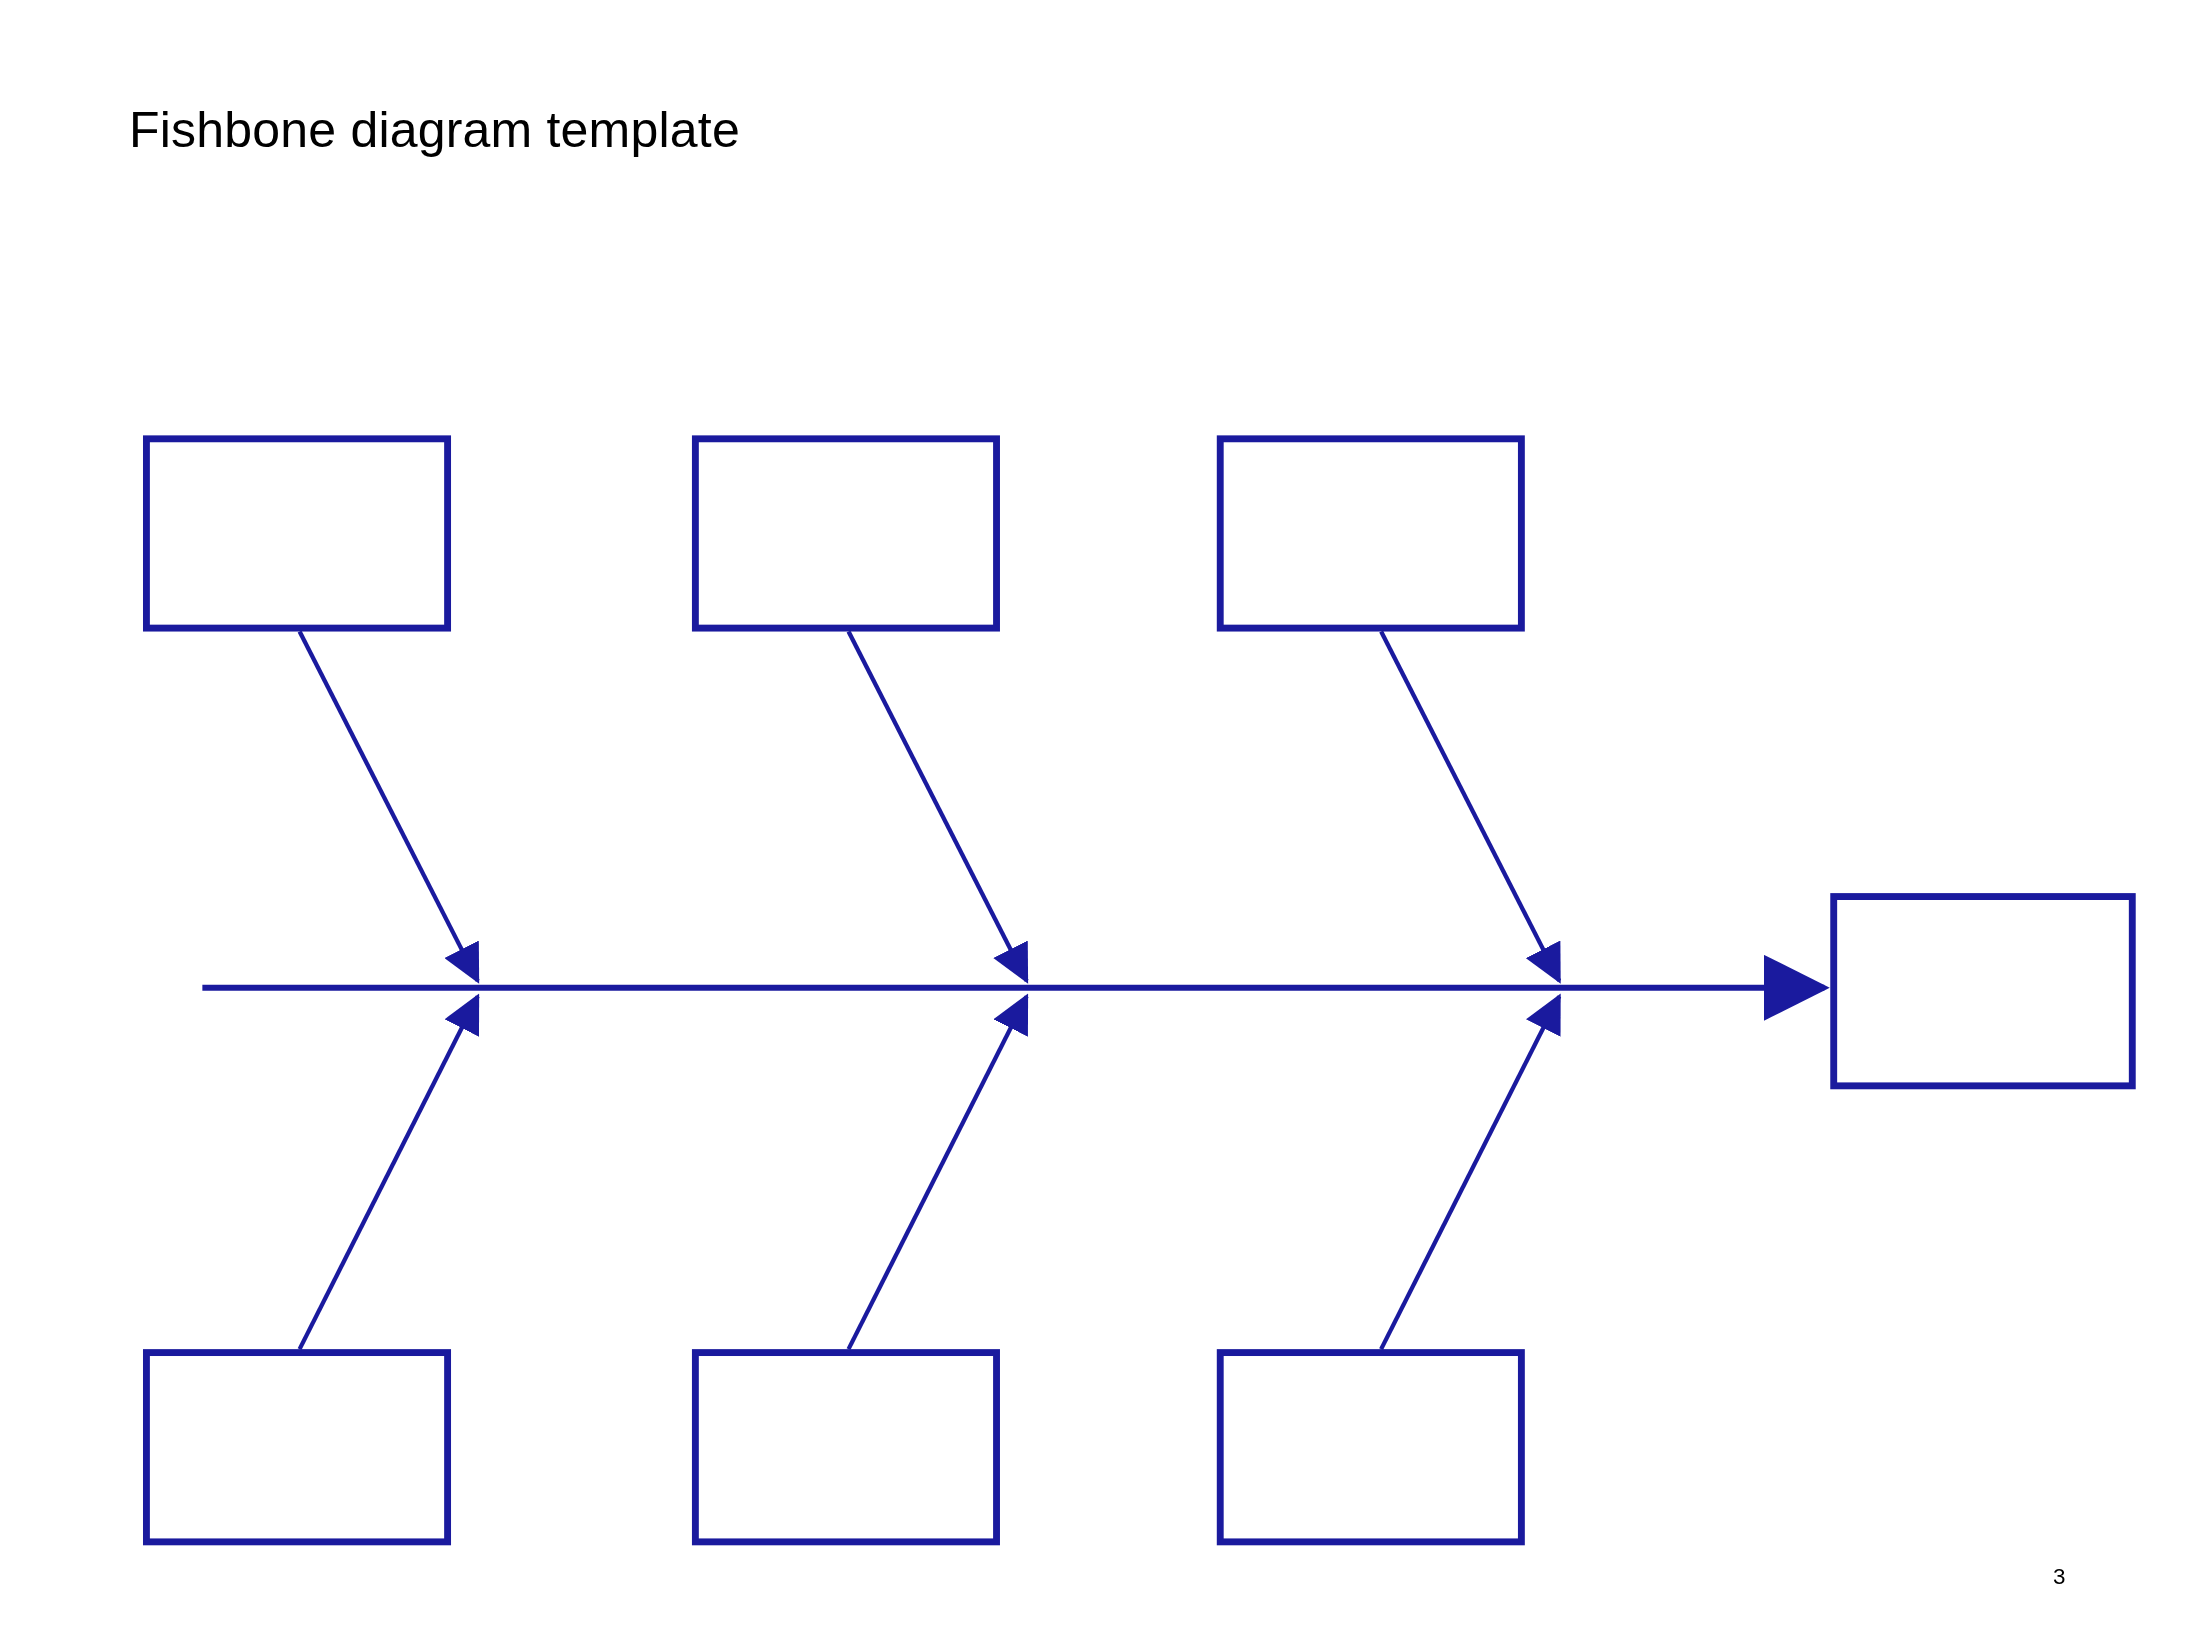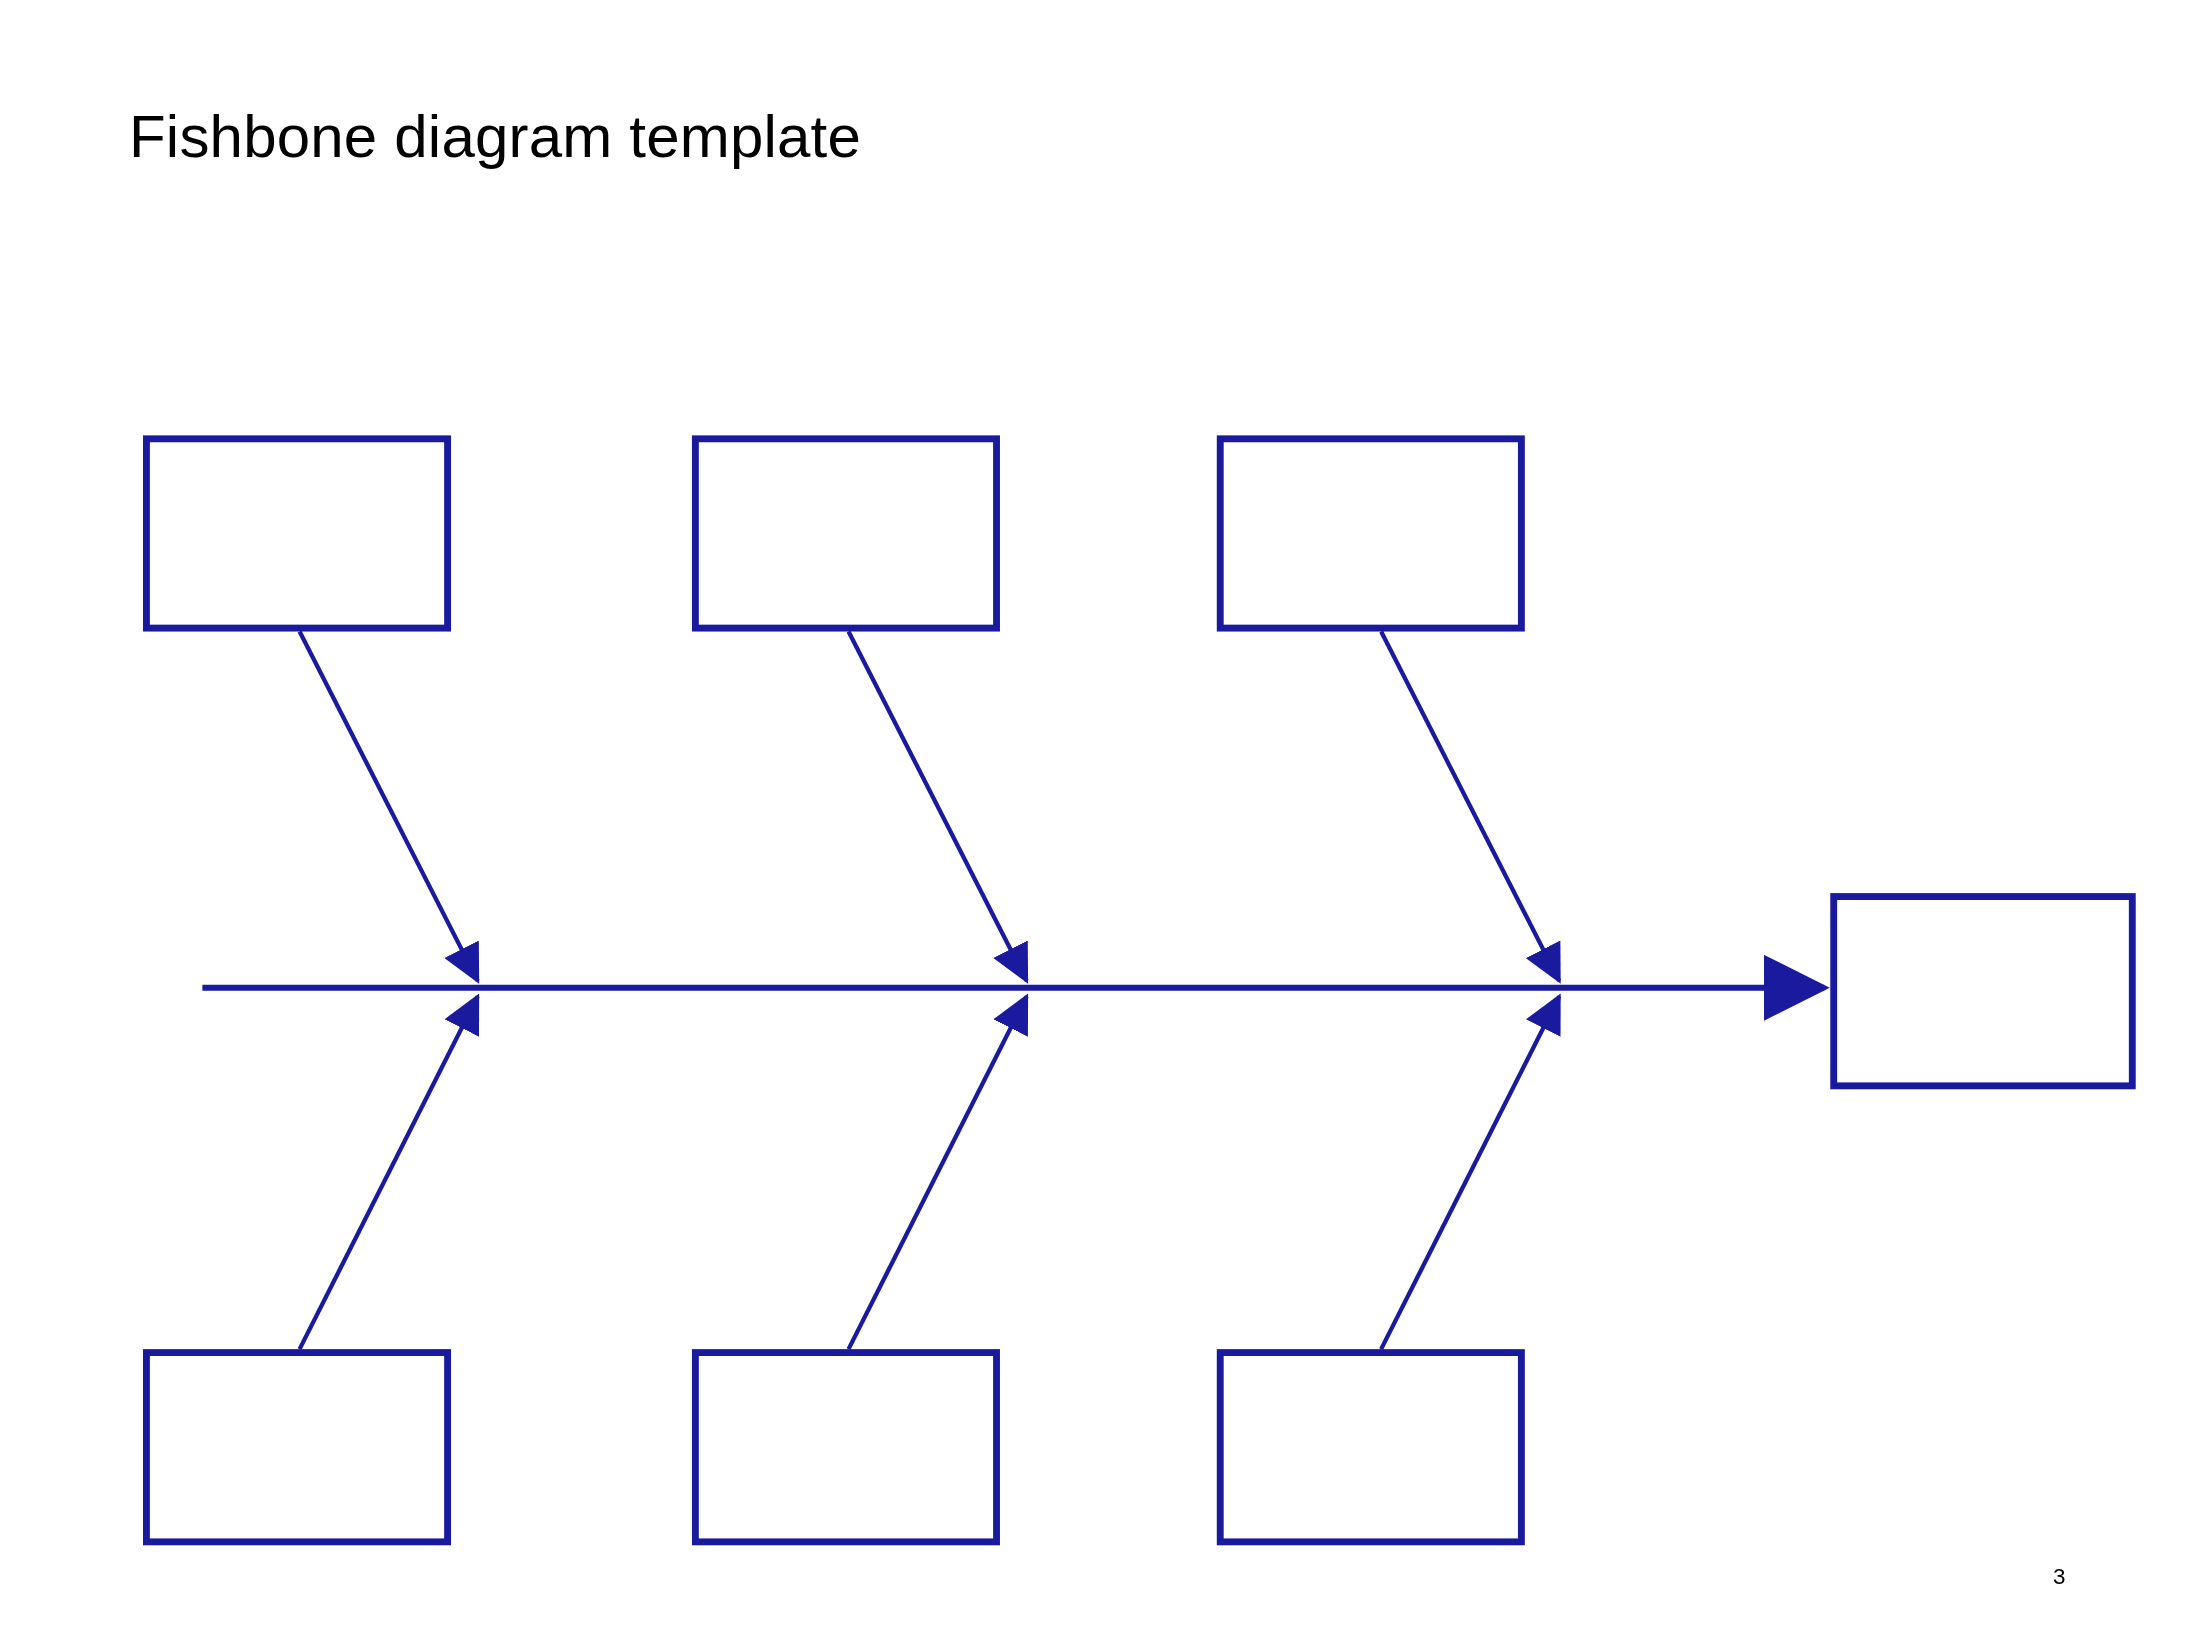--- a/index.html
+++ b/index.html
@@ -19,21 +19,21 @@
     inset: 0;
     width: 2203px;
     height: 1652px;
     background: #ffffff;
   }
   #slide-title {
     position: absolute;
     left: 129px;
     top: 102px;
     font-family: "Liberation Sans", sans-serif;
-    font-size: 60px;
+    font-size: 50px;
     font-weight: 400;
     color: #000000;
     letter-spacing: 0.2px;
     white-space: nowrap;
     line-height: 1.15;
   }
   #page-number {
     position: absolute;
     left: 2053px;
     top: 1564px;

